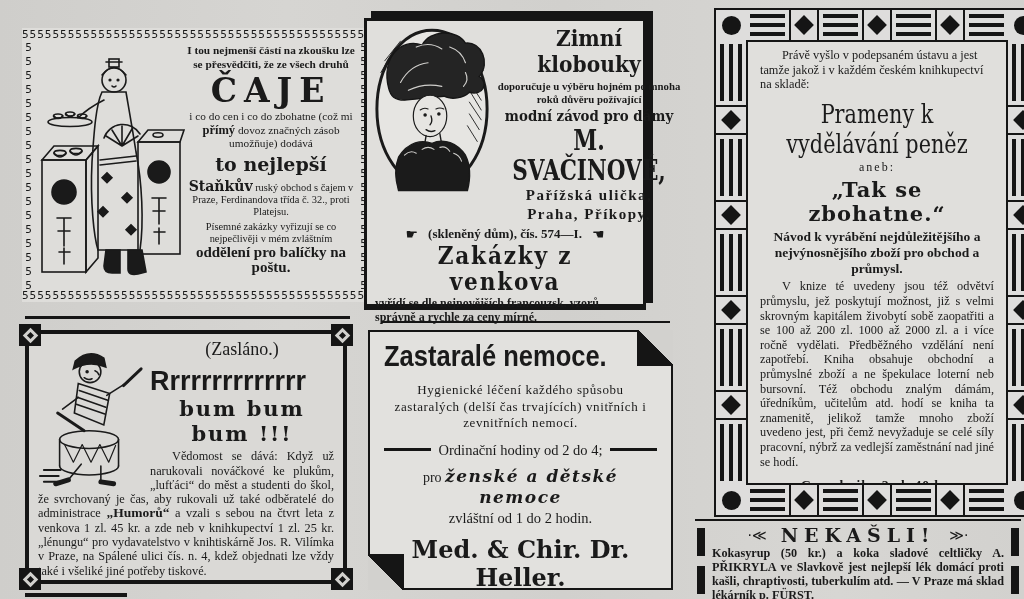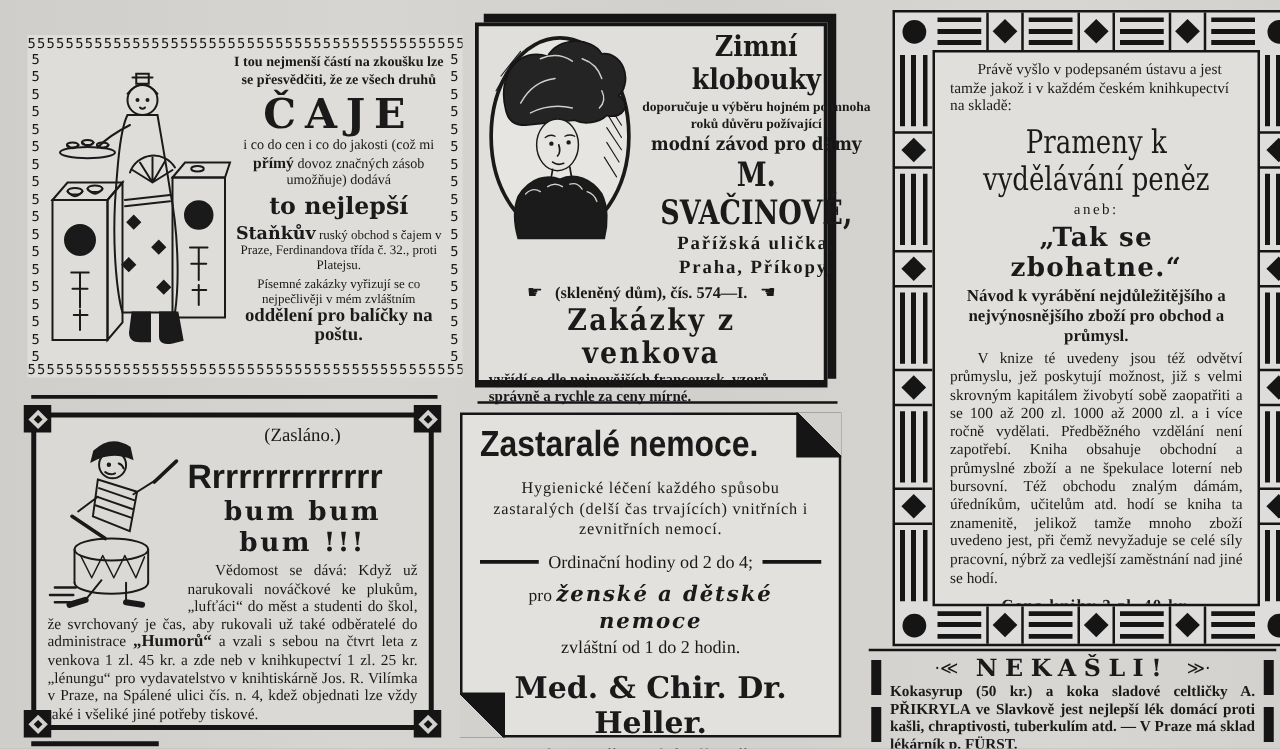--- a/index.html
+++ b/index.html
@@ -22,21 +22,21 @@
   .caje-title{font:700 33px/36px "DejaVu Serif",serif;letter-spacing:7px;margin:2px 0 1px;}
   .caje-body{margin:1px 0;font-weight:400;}
   .caje-body b{font-size:12.5px;}
   .caje-sub{font:700 19px/23px "DejaVu Serif",serif;margin:2px 0;}
   .caje-vendor{margin:2px 0;font:400 10.4px/12.4px "Liberation Serif",serif;}
   .vn{font:700 14px "DejaVu Serif",serif;}
   .caje-note{margin:2px 0 0;font:400 10.4px/12.6px "Liberation Serif",serif;}
   .caje-note b{font-size:15px;}
 
   
-  .klobouky{left:380px;top:18px;width:282px;height:292px;background:#e0dfdc;border:3px solid #151515;border-bottom-width:6px;box-shadow:7px -7px 0 0 #151515;}
+  .klobouky{left:364px;top:18px;width:282px;height:292px;background:#e0dfdc;border:3px solid #151515;border-bottom-width:6px;box-shadow:7px -7px 0 0 #151515;}
   .klob-top{display:flex;padding:4px 4px 0 4px;}
   .lady-illo{flex:0 0 122px;height:168px;}
   .klob-right{flex:1;text-align:center;}
   .klob-title{font:700 23px/26px "DejaVu Serif",serif;transform:scaleX(.88);transform-origin:center;}
   .klob-sub1{font:700 10.8px/12.6px "Liberation Serif",serif;margin-top:3px;}
   .klob-sub2{font:700 14.5px/16px "DejaVu Serif",serif;transform:scaleX(.92);transform-origin:center;margin-top:3px;}
   .klob-name{font:700 27px/30px "DejaVu Serif",serif;transform:scaleX(.8);transform-origin:center;margin-top:2px;}
   .klob-addr{font:700 15px/19px "Liberation Serif",serif;letter-spacing:1.5px;}
   .klob-line3{display:flex;align-items:center;justify-content:center;gap:10px;font:700 13px/15px "Liberation Serif",serif;margin-top:2px;}
   .hand{font-family:"DejaVu Sans",sans-serif;font-size:14px;line-height:14px;}
@@ -70,21 +70,21 @@
   .pr-price{font:700 13.5px/17px "Liberation Serif",serif;letter-spacing:1px;margin-top:7px;}
 
   
   .bum{left:25px;top:330px;width:322px;height:254px;border:4px solid #151515;background:#dad9d6;}
   .bc{position:absolute;width:22px;height:22px;background:#151515;display:grid;}
   .bc::before{content:"";grid-area:1/1;width:11px;height:11px;margin:auto;background:#d2d1ce;transform:rotate(45deg);}
   .bc::after{content:"";grid-area:1/1;width:5px;height:5px;margin:auto;background:#151515;transform:rotate(45deg);}
   .bc.tl{top:-10px;left:-10px;} .bc.tr{top:-10px;right:-10px;} .bc.bl{bottom:-10px;left:-10px;} .bc.br{bottom:-10px;right:-10px;}
   .bum-inner{position:absolute;inset:2px 9px;font:400 12.3px/14.3px "Liberation Serif",serif;overflow:hidden;}
   .drummer-illo{float:left;width:110px;height:146px;margin:8px 2px 0 0;}
-  .bum-zaslano{text-align:center;font-size:15px;margin:6px 0 0;}
+  .bum-zaslano{text-align:center;font-size:18px;margin:6px 0 0;}
   .bum-title1{font:700 27px/30px "Liberation Sans",sans-serif;text-align:left;margin-top:10px;}
   .bum-title2{font:700 21px/25px "DejaVu Serif",serif;text-align:center;letter-spacing:2px;}
   .bum-body{text-align:justify;text-indent:22px;margin:3px 0 0;}
   .bum-body b{font-size:13.5px;}
 
   
   .nemoce{left:368px;top:330px;width:305px;height:260px;background:#e2e1de;border:2px solid #151515;}
   .fold{position:absolute;width:36px;height:36px;}
   .fold.tr{top:-2px;right:-2px;background:linear-gradient(to bottom left,#d2d1ce 47.5%,#151515 48%);}
   .fold.bl{bottom:-2px;left:-2px;background:linear-gradient(to top right,#d2d1ce 47.5%,#151515 48%);}
@@ -163,21 +163,21 @@
         <rect x="68" y="132" width="7" height="7" transform="rotate(45 71 135)" fill="#1a1a1a"></rect>
         <rect x="88" y="152" width="7" height="7" transform="rotate(45 91 155)" fill="#1a1a1a"></rect>
         <rect x="64" y="166" width="7" height="7" transform="rotate(45 67 169)" fill="#1a1a1a"></rect>
         <rect x="92" y="184" width="7" height="7" transform="rotate(45 95 187)" fill="#1a1a1a"></rect>
         <path d="M70,208 l-2,16 q0,7 8,7 l8,0 0,-23 z" fill="#1a1a1a"></path>
         <path d="M92,208 l0,19 q0,7 10,5 l8,-2 -4,-22 z" fill="#1a1a1a"></path>
       </svg>
       <div class="caje-text">
         <p class="caje-intro">I tou nejmenší částí na zkoušku lze se přesvědčiti, že ze všech druhů</p>
         <div class="caje-title">ČAJE</div>
-        <p class="caje-body"><span>i co do cen i co do jakosti (což mi</span> <b>přímý</b> <span>dovoz značných zásob umožňuje) dodává</span></p>
+        <p class="caje-body"><span>i co do cen i co do zbohatne (což mi</span> <b>přímý</b> <span>dovoz značných zásob umožňuje) dodává</span></p>
         <div class="caje-sub">to nejlepší</div>
         <p class="caje-vendor"><b class="vn">Staňkův</b> <span>ruský obchod s čajem v Praze, Ferdinandova třída č. 32., proti Platejsu.</span></p>
         <p class="caje-note"><span>Písemné zakázky vyřizují se co nejpečlivěji v mém zvláštním</span> <b>oddělení pro balíčky na poštu.</b></p>
       </div>
     </div>
   </section>
 
   <section class="ad klobouky">
     <div class="klob-top">
       <svg class="lady-illo" viewBox="0 0 124 170" fill="none" stroke="#1a1a1a" stroke-width="1.4" stroke-linecap="round">

